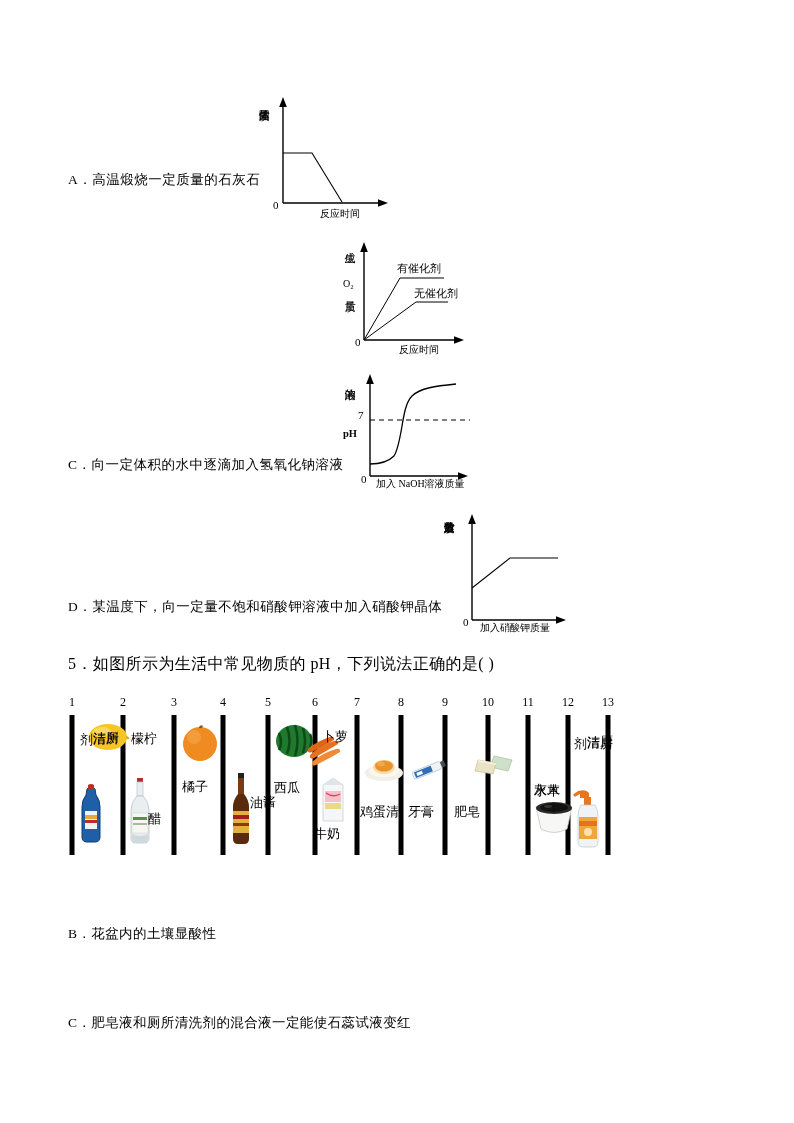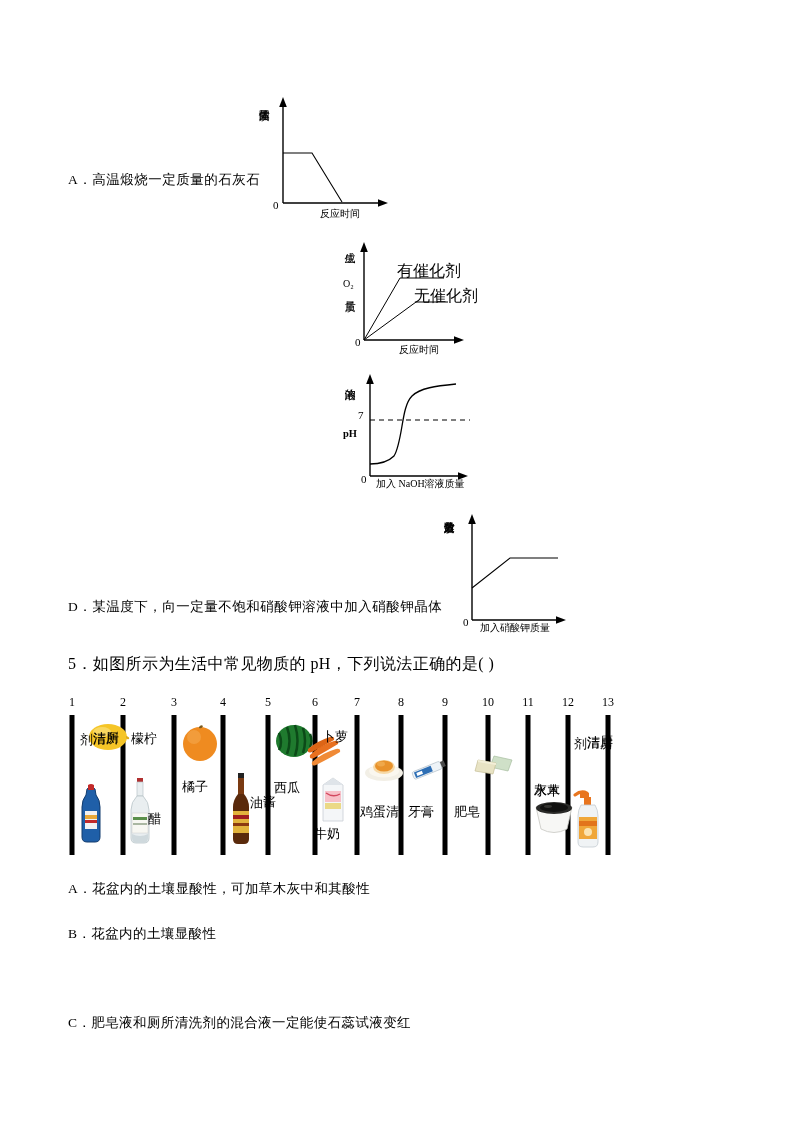--- a/index.html
+++ b/index.html
@@ -43,21 +43,21 @@
     white-space:nowrap;
     font-family:"Liberation Serif","DejaVu Serif",serif;
   }
   .origin-label{
     position:absolute;
     font-size:11px;
     font-family:"Liberation Serif","DejaVu Serif",serif;
   }
   .curve-label{
     position:absolute;
-    font-size:16px;
+    font-size:11px;
     white-space:nowrap;
     font-family:"Liberation Sans","DejaVu Sans",sans-serif;
   }
   .tick-label{
     position:absolute;
     font-size:11px;
     font-family:"Liberation Serif","DejaVu Serif",serif;
   }
 
   
@@ -142,20 +142,23 @@
       <polyline points="20,100 56,38 100,38" fill="none" stroke="#000" stroke-width="1.0"></polyline>
 
       <polyline points="20,100 72,62 104,62" fill="none" stroke="#000" stroke-width="1.0"></polyline>
     </svg>
     <div class="origin-label" style="left:11px;top:96px;">0</div>
     <div class="curve-label" style="left:53px;top:21px;">有催化剂</div>
     <div class="curve-label" style="left:70px;top:46px;">无催化剂</div>
     <div class="haxis-label" style="left:55px;top:103px;">反应时间</div>
   </div>
 
+  <div class="opt-row" style="left:68px;top:428px;">
+    <span class="opt-text"><span>C</span><span>．向一定体积的水中逐滴加入氢氧化钠溶液</span></span>
+  </div>
 
   <div class="chart" style="position:absolute;left:340px;top:372px;width:175px;height:125px;">
     <div class="vaxis-label" style="left:4px;top:8px;">溶液的</div>
     <div style="position:absolute;left:3px;top:56px;font-size:10.5px;font-family:'Liberation Serif',serif;font-weight:bold;"><span>pH</span></div>
     <div class="tick-label" style="left:18px;top:37px;">7</div>
 
     <svg width="175" height="125" viewBox="0 0 175 125">
       <line x1="30" y1="104" x2="30" y2="10" stroke="#000" stroke-width="1.4"></line>
       <polygon points="30,2 26.2,12 33.8,12" fill="#000"></polygon>
       <line x1="30" y1="104" x2="120" y2="104" stroke="#000" stroke-width="1.4"></line>
@@ -329,17 +332,16 @@
     <div class="ph-item-label" style="left:214px;top:86px;">西瓜</div>
     <div class="ph-item-label vert" style="left:262px;top:24px;">萝<br>卜</div>
     <div class="ph-item-label" style="left:254px;top:132px;">牛奶</div>
     <div class="ph-item-label" style="left:300px;top:110px;">鸡蛋清</div>
     <div class="ph-item-label" style="left:348px;top:110px;">牙膏</div>
     <div class="ph-item-label" style="left:394px;top:110px;">肥皂</div>
     <div class="ph-item-label vert" style="left:474px;top:78px;">草木<br>灰水</div>
     <div class="ph-item-label vert" style="left:514px;top:30px;">厨房<br>清洁<br>剂</div>
   </div>
 
-  <div class="ans" style="top:880px;"><span>A</span><span>．花盆内的土壤显酸性，可加草木灰中和其酸性</span></div>
   <div class="ans" style="top:925px;"><span>B</span><span>．花盆内的土壤显酸性</span></div>
   <div class="ans" style="top:970px;margin-top:44px;"><span>C</span><span>．肥皂液和厕所清洗剂的混合液一定能使石蕊试液变红</span></div>
 
 </div>
 
 </body></html>

